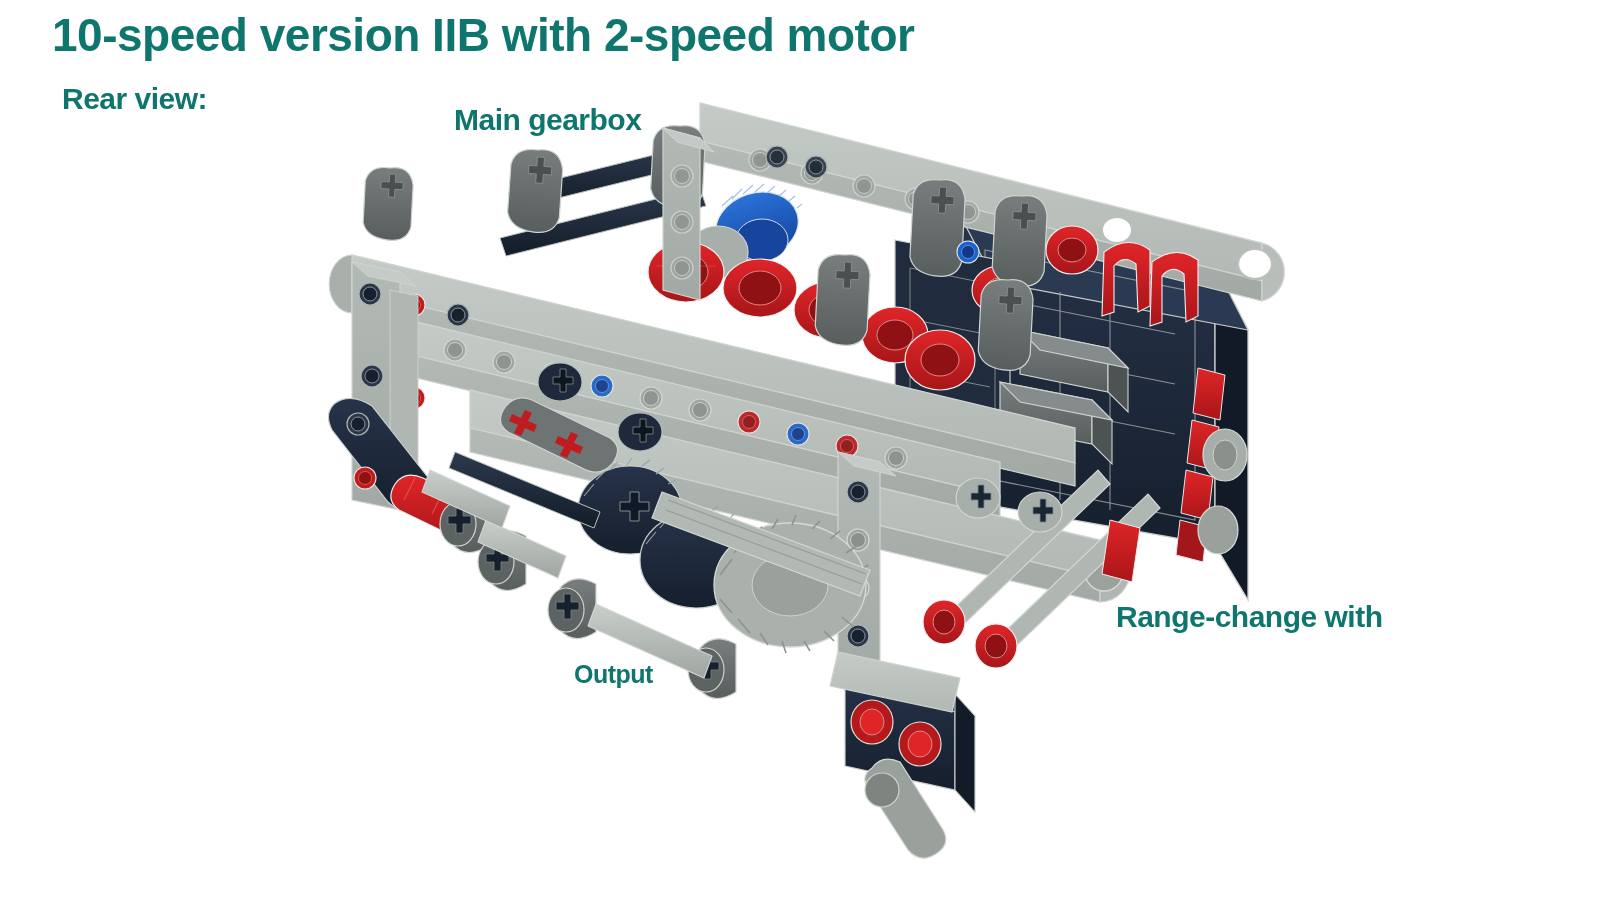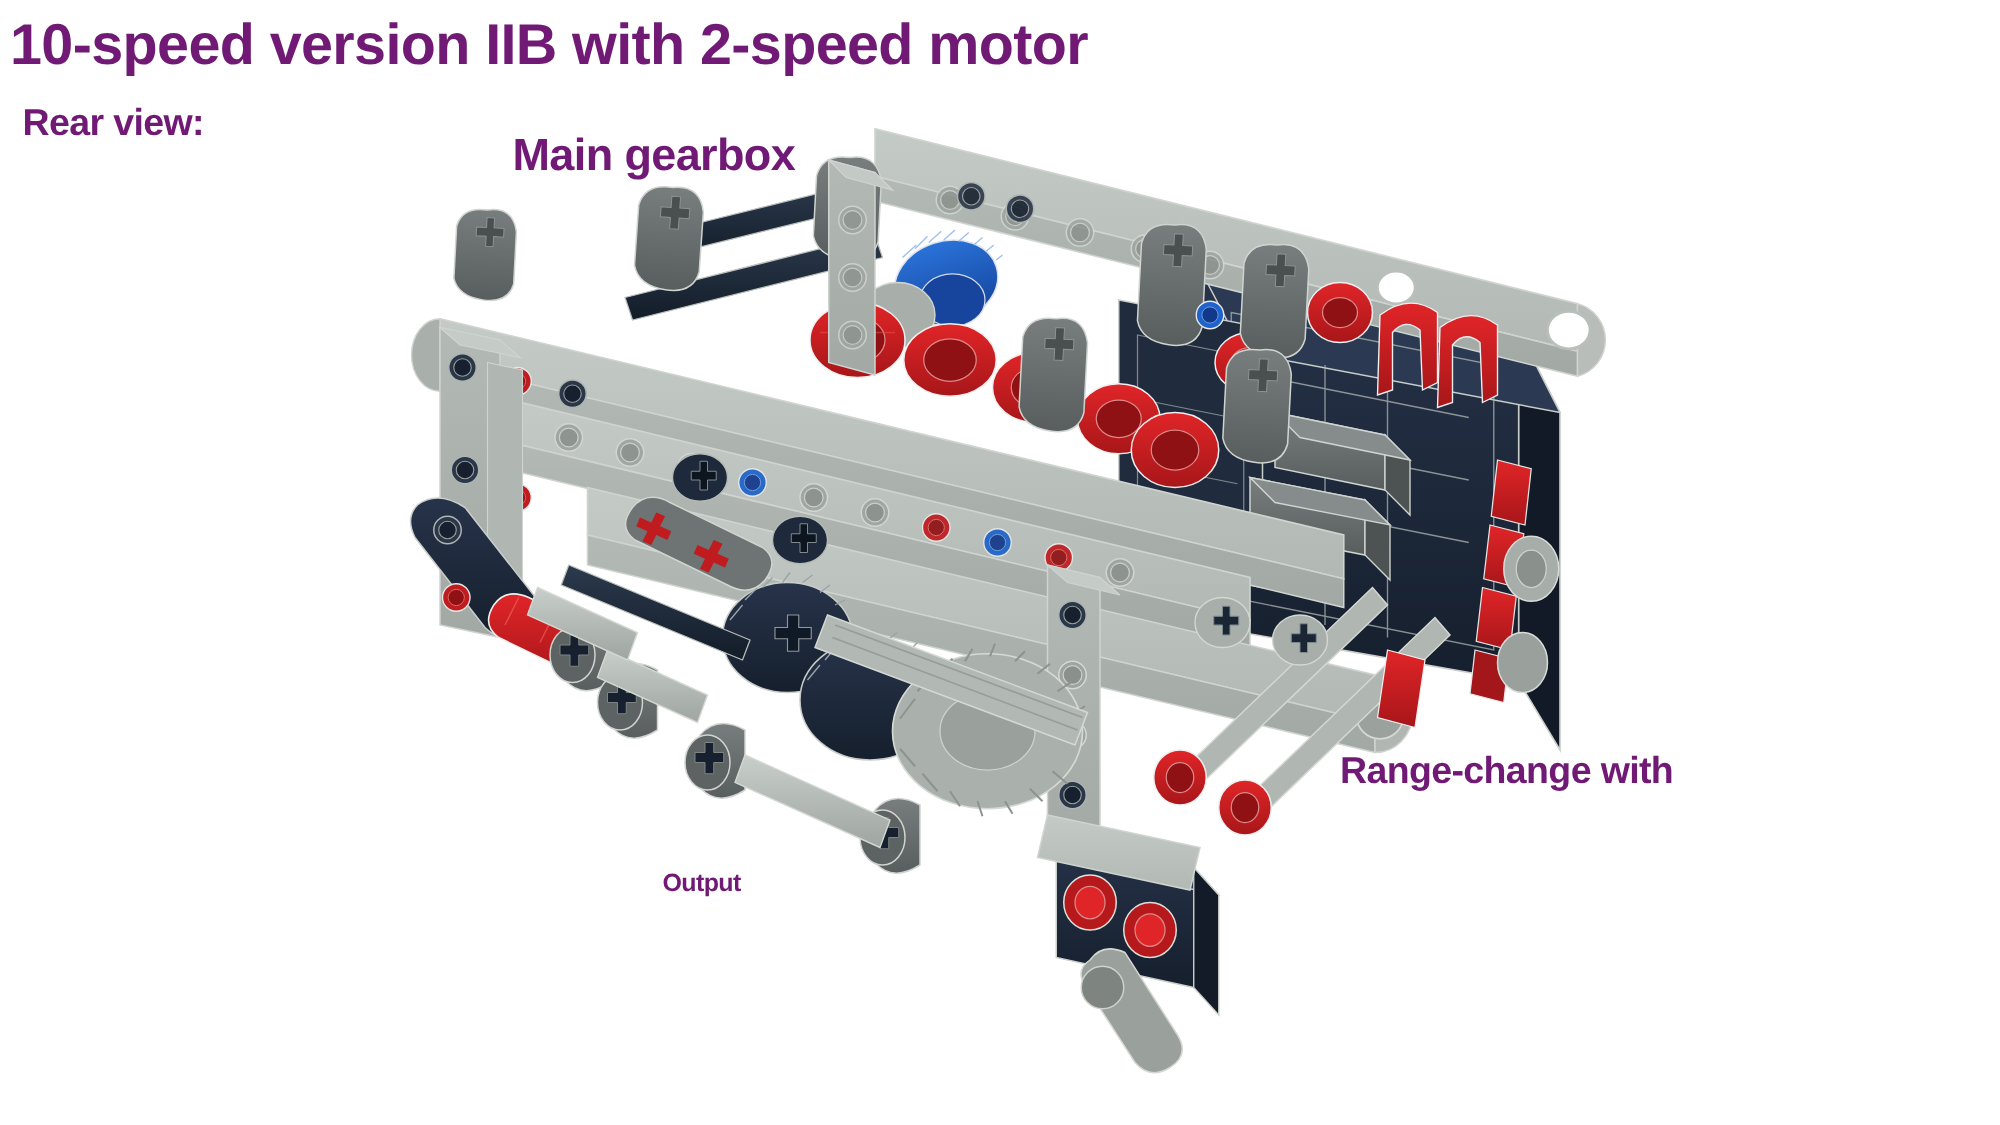--- a/index.html
+++ b/index.html
@@ -1,26 +1,26 @@
 <!DOCTYPE html>
 <html><head>
 <meta charset="utf-8">
 <style>
   html,body{margin:0;padding:0;background:#ffffff;}
   body{width:1600px;height:900px;overflow:hidden;
        font-family:"Liberation Sans","DejaVu Sans",sans-serif;}
   #stage{position:relative;width:1600px;height:900px;background:#ffffff;}
 
-  .label{position:absolute;color:#701a75;font-weight:bold;white-space:nowrap;
-         letter-spacing:-0.5px;}
+  .label{position:absolute;color:#0f766e;font-weight:bold;white-space:nowrap;
+         letter-spacing:-0.5px;margin-left:44px;}
   #title{left:8px;top:8px;font-size:46px;}
   #rearview{left:18px;top:82px;font-size:30px;}
-  #lbl-main{left:410px;top:103px;font-size:36px;}
+  #lbl-main{left:410px;top:103px;font-size:30px;}
   #lbl-range{left:1072px;top:600px;font-size:30px;}
-  #lbl-output{left:530px;top:696px;font-size:20px;}
+  #lbl-output{left:530px;top:660px;font-size:25px;}
 
   #model{position:absolute;left:0;top:0;width:1600px;height:900px;}
 </style>
 </head>
 <body>
 
 <div id="stage">
 
   <svg id="model" viewBox="0 0 1600 900" xmlns="http://www.w3.org/2000/svg">
     <defs>

